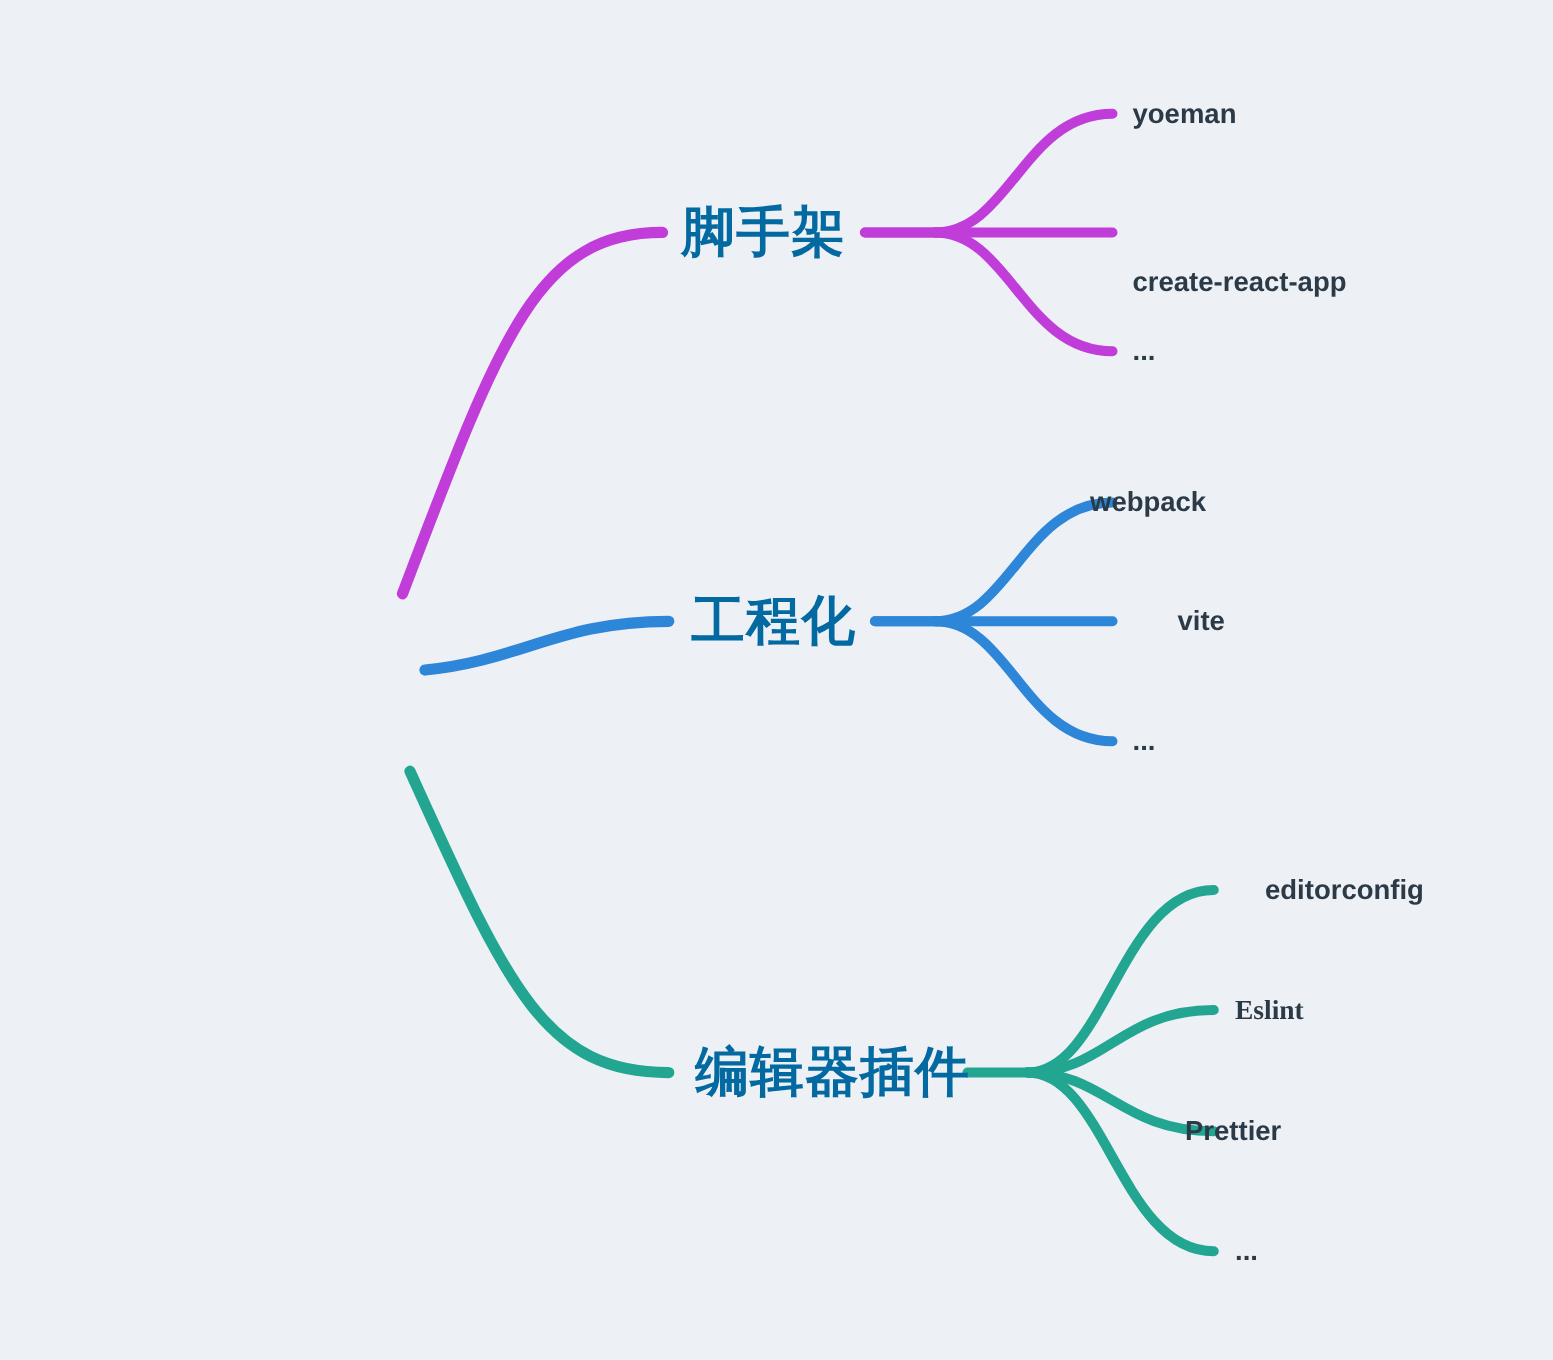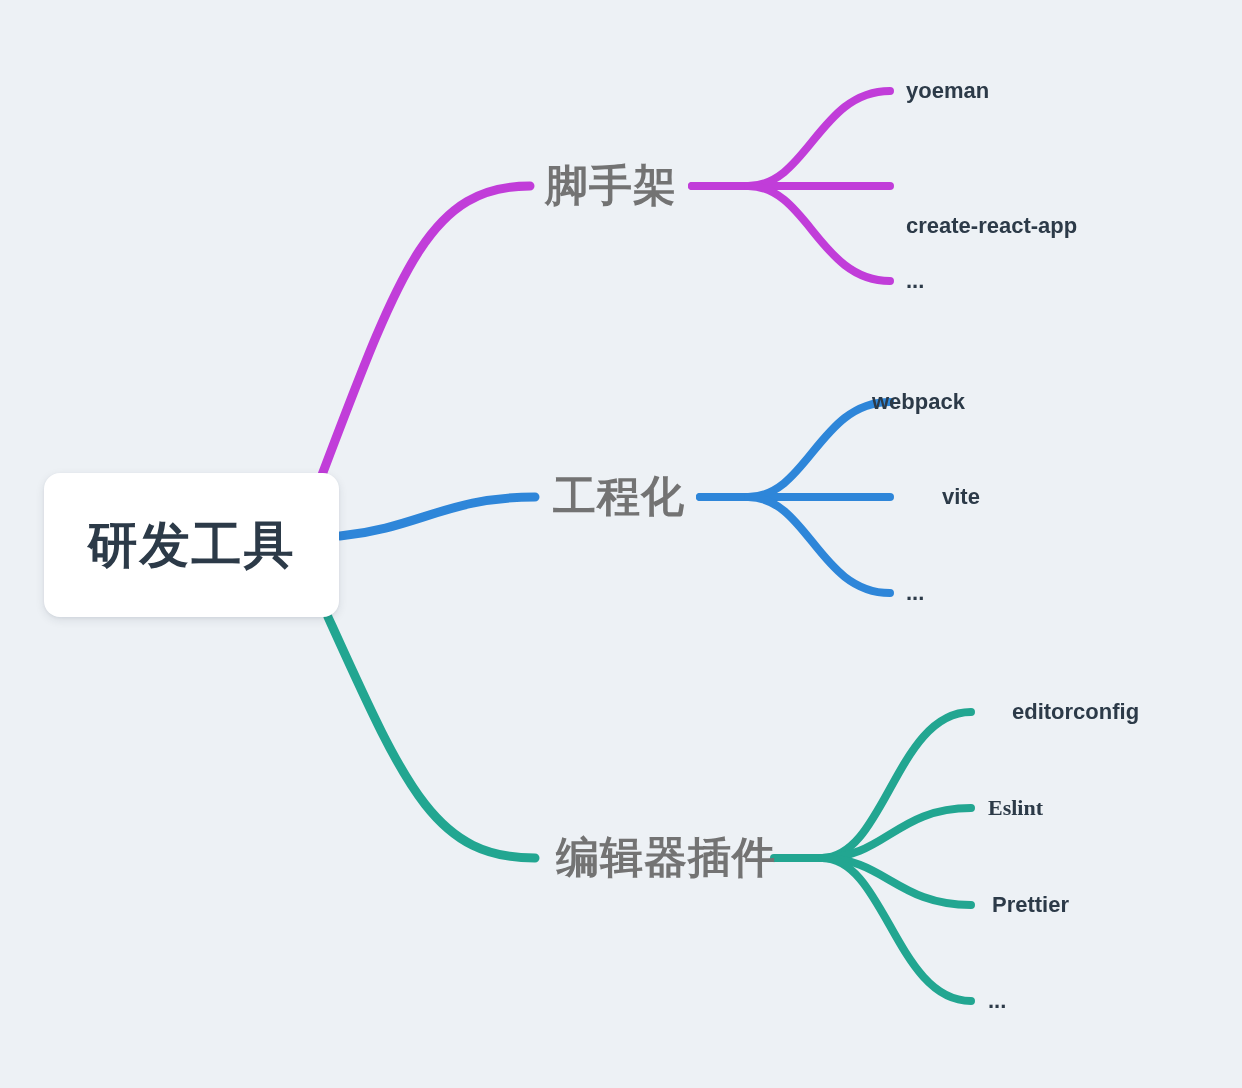--- a/index.html
+++ b/index.html
@@ -34,21 +34,21 @@
     letter-spacing: 2px;
   }
   .branch-label {
     position: absolute;
     z-index: 2;
     height: 60px;
     display: flex;
     align-items: center;
     font-size: 43px;
     font-weight: 700;
-    color: #737373;
+    color: #0369a1;
     letter-spacing: 1px;
     white-space: nowrap;
   }
   .child-label {
     position: absolute;
     z-index: 2;
     height: 44px;
     display: flex;
     align-items: center;
     font-size: 22px;
@@ -72,31 +72,28 @@
       <path d="M748,497 C807.64,497 819,402 890,402" stroke="#2e86d9" stroke-width="8" fill="none" stroke-linecap="round"></path>
       <path d="M700,497 L890,497" stroke="#2e86d9" stroke-width="8" fill="none" stroke-linecap="round"></path>
       <path d="M748,497 C807.64,497 819,593 890,593" stroke="#2e86d9" stroke-width="8" fill="none" stroke-linecap="round"></path>
       <path d="M328,617 C406.65999999999997,790.52 435.64,858 535,858" stroke="#22a691" stroke-width="9" fill="none" stroke-linecap="round"></path>
       <path d="M774,858 L830,858" stroke="#22a691" stroke-width="8" fill="none" stroke-linecap="round"></path>
       <path d="M822,858 C884.58,858 896.5,712 971,712" stroke="#22a691" stroke-width="8" fill="none" stroke-linecap="round"></path>
       <path d="M822,858 C884.58,858 896.5,808 971,808" stroke="#22a691" stroke-width="8" fill="none" stroke-linecap="round"></path>
       <path d="M822,858 C884.58,858 896.5,905 971,905" stroke="#22a691" stroke-width="8" fill="none" stroke-linecap="round"></path>
       <path d="M822,858 C884.58,858 896.5,1001 971,1001" stroke="#22a691" stroke-width="8" fill="none" stroke-linecap="round"></path>
     </svg>
-  <div class="root-node" id="root-node" style="left: 44px; top: 473px; width: 295px; height: 144px;">
-    <span>研发工具</span>
-  </div>
   <div id="labels-layer">
       <div class="child-label" style="left: 906px; top: 69px;">yoeman</div>
       <div class="child-label" style="left: 906px; top: 164px; margin-top: 40px;">create-react-app</div>
       <div class="child-label" style="left: 906px; top: 259px;">...</div>
       <div class="branch-label" style="left: 545px; top: 156px;">脚手架</div>
       <div class="child-label" style="left: 872px; top: 380px;">webpack</div>
       <div class="child-label" style="left: 942px; top: 475px;">vite</div>
       <div class="child-label" style="left: 906px; top: 571px;">...</div>
       <div class="branch-label" style="left: 553px; top: 467px;">工程化</div>
       <div class="child-label" style="left: 988px; top: 690px; margin-left: 24px;">editorconfig</div>
       <div class="child-label" style="left: 988px; top: 786px; font-family: Liberation Serif, serif;">Eslint</div>
-      <div class="child-label" style="left: 992px; top: 883px;">Prettier</div>
+      <div class="child-label" style="left: 948px; top: 883px;">Prettier</div>
       <div class="child-label" style="left: 988px; top: 979px;">...</div>
       <div class="branch-label" style="left: 556px; top: 828px;">编辑器插件</div>
     </div>
 </div>
 
 </body></html>

